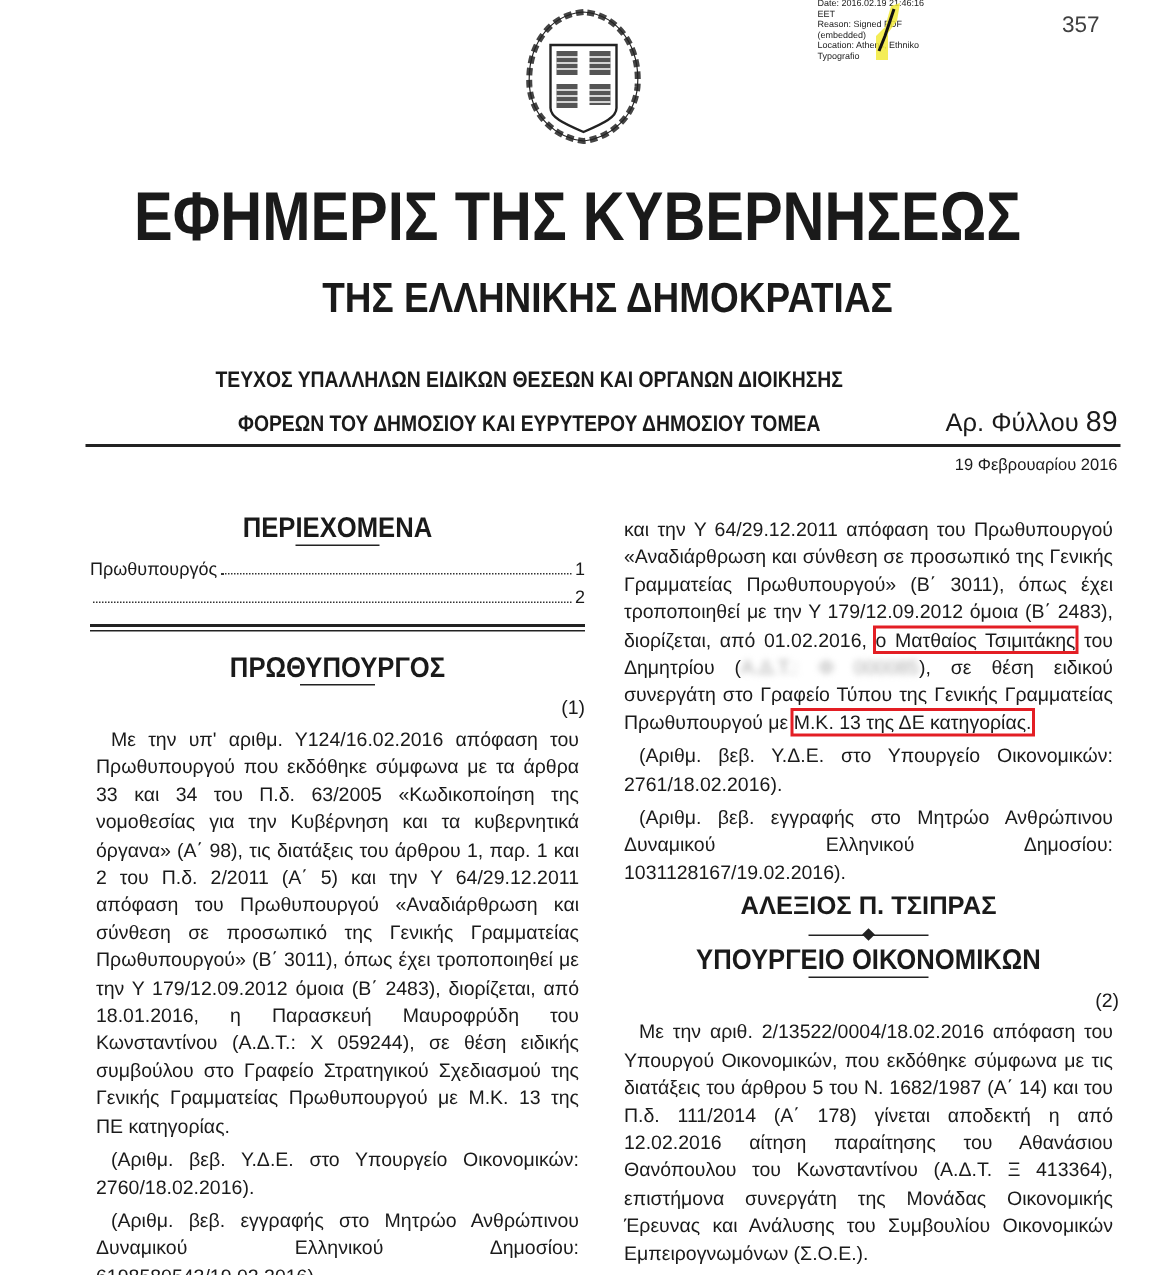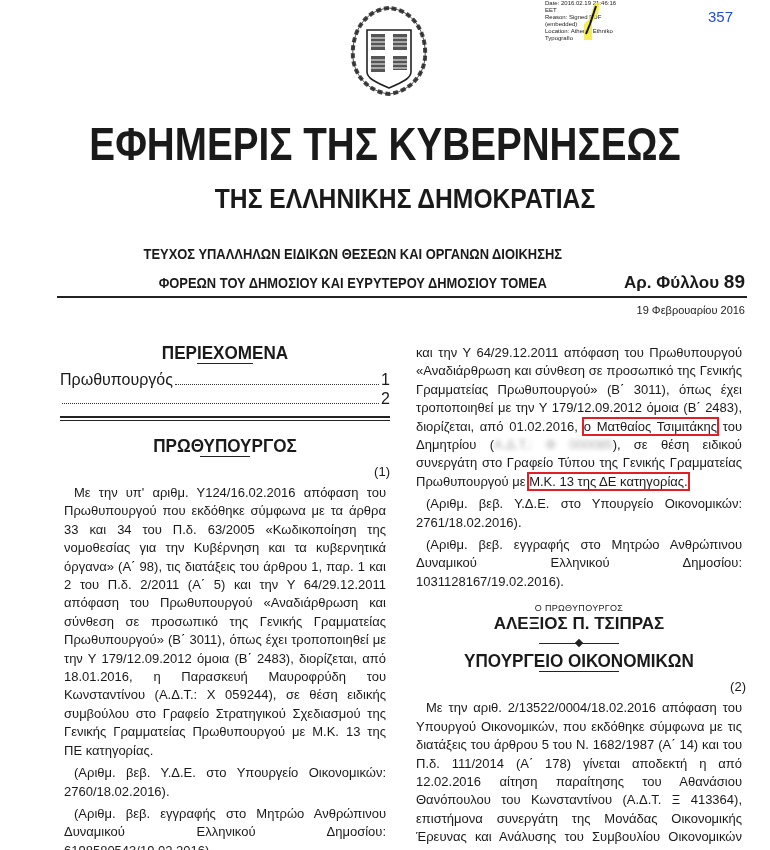--- a/index.html
+++ b/index.html
@@ -1,35 +1,35 @@
 <!DOCTYPE html>
 <html><head>
 <meta charset="utf-8">
 <style>
   html, body { margin: 0; padding: 0; background: #ffffff; }
   body { width: 770px; height: 850px; position: relative; overflow: hidden; color: #1a1a1a; font-family: "Liberation Sans", sans-serif; }
   .abs { position: absolute; }
   .emblem { left: 345px; top: 2px; width: 88px; height: 96px; }
   .sig { left: 545px; top: 0px; width: 105px; font-size: 6px; line-height: 7px; color: #222; font-family: "Liberation Sans", sans-serif; }
   .sig-mark { left: 580px; top: 0px; width: 22px; height: 42px; }
-  .page-num { left: 708px; top: 8px; font-size: 15px; color: #1d4ed8; }
+  .page-num { left: 708px; top: 8px; font-size: 15px; color: #404040; }
 
   .masthead { left: 0; top: 116px; width: 770px; text-align: center; font-weight: bold; font-size: 46px; letter-spacing: 0px; transform: scaleX(0.84); transform-origin: 385px 0; line-height: 56px; }
   .subtitle { left: 0; top: 182px; width: 770px; text-align: center; font-weight: bold; font-size: 28px; transform: scaleX(0.88); transform-origin: 405px 0; line-height: 34px; padding-left: 40px; box-sizing: border-box; }
   .issue1 { left: 70px; top: 244px; width: 560px; text-align: center; font-weight: bold; font-size: 15px; transform: scaleX(0.86); transform-origin: 300px 0; line-height: 20px; }
   .issue2 { left: 70px; top: 273px; width: 560px; text-align: center; font-weight: bold; font-size: 15px; transform: scaleX(0.86); transform-origin: 300px 0; line-height: 20px; }
-  .sheet { left: 600px; top: 270px; width: 145px; text-align: right; font-weight: bold; font-size: 17px; line-height: 24px; }
+  .sheet { left: 600px; top: 270px; width: 145px; text-align: right; font-weight: normal; font-size: 17px; line-height: 24px; }
   .sheet-num { font-size: 19px; }
   .hr-top { left: 57px; top: 296px; width: 690px; height: 2px; background: #222; }
   .date { left: 540px; top: 300px; width: 205px; text-align: right; font-size: 11px; line-height: 20px; }
 
   .col-left { left: 60px; top: 340px; width: 330px; }
   .col-right { left: 412px; top: 340px; width: 334px; }
   .sec-title { text-align: center; font-weight: bold; font-size: 19px; line-height: 26px; transform: scaleX(0.9); }
-  .toc-row { display: flex; align-items: baseline; font-size: 16px; line-height: 19px; }
+  .toc-row { display: flex; align-items: baseline; font-size: 12px; line-height: 19px; }
   .toc-row .dots { flex: 1; border-bottom: 1px dotted #333; margin: 0 2px 4px 2px; }
   .dbl { height: 2px; border-top: 2px solid #222; border-bottom: 1px solid #222; margin: 8px 0 12px 0; height: 2px; }
   .underline-short { width: 60px; height: 1px; background: #222; margin: 0 auto; }
   .para { font-size: 13px; line-height: 18.4px; text-align: justify; }
   .para p { margin: 4px; text-indent: 10px; }
   .ref { text-align: right; font-size: 13px; line-height: 17px; }
   .sign-role { text-align: center; font-size: 9px; line-height: 14px; margin-top: 10px; letter-spacing: 0.3px; }
   .sign-name { text-align: center; font-weight: bold; font-size: 17px; line-height: 18px; }
   .sep { width: 80px; height: 1px; background: #222; margin: 10px auto 2px auto; position: relative; }
   .sep::after { content: ""; position: absolute; left: 37px; top: -3px; width: 6px; height: 6px; background: #222; transform: rotate(45deg); }
@@ -114,21 +114,20 @@
 
   </div>
 </div>
 
 <div class="abs col-right">
   <div class="para">
     <p style="text-indent:0"><span>και την Υ 64/29.12.2011 απόφαση του Πρωθυπουργού «Αναδιάρθρωση και σύνθεση σε προσωπικό της Γενικής Γραμματείας Πρωθυπουργού» (Β΄ 3011), όπως έχει τροποποιηθεί με την Υ 179/12.09.2012 όμοια (Β΄ 2483), διορίζεται, από 01.02.2016, </span><span class="red-box">ο Ματθαίος Τσιμιτάκης</span><span> του Δημητρίου (</span><span class="blur">Α.Δ.Τ.: Φ 000085</span><span>), σε θέση ειδικού συνεργάτη στο Γραφείο Τύπου της Γενικής Γραμματείας Πρωθυπουργού με </span><span class="red-box">Μ.Κ. 13 της ΔΕ κατηγορίας.</span></p>
     <p>(Αριθμ. βεβ. Υ.Δ.Ε. στο Υπουργείο Οικονομικών: 2761/18.02.2016).</p>
     <p>(Αριθμ. βεβ. εγγραφής στο Μητρώο Ανθρώπινου Δυναμικού Ελληνικού Δημοσίου: 1031128167/19.02.2016).</p>
   </div>
-  <div class="sign-role">Ο ΠΡΩΘΥΠΟΥΡΓΟΣ</div>
   <div class="sign-name">ΑΛΕΞΙΟΣ Π. ΤΣΙΠΡΑΣ</div>
   <div class="sep"></div>
   <div class="sec-title" style="margin-top:4px;">ΥΠΟΥΡΓΕΙΟ ΟΙΚΟΝΟΜΙΚΩΝ</div>
   <div class="underline-short" style="width:80px;margin-top:-3px;"></div>
   <div class="ref" style="margin-top:6px;">(2)</div>
   <div class="para">
     <p>Με την αριθ. 2/13522/0004/18.02.2016 απόφαση του Υπουργού Οικονομικών, που εκδόθηκε σύμφωνα με τις διατάξεις του άρθρου 5 του Ν. 1682/1987 (Α΄ 14) και του Π.δ. 111/2014 (Α΄ 178) γίνεται αποδεκτή η από 12.02.2016 αίτηση παραίτησης του Αθανάσιου Θανόπουλου του Κωνσταντίνου (Α.Δ.Τ. Ξ 413364), επιστήμονα συνεργάτη της Μονάδας Οικονομικής Έρευνας και Ανάλυσης του Συμβουλίου Οικονομικών Εμπειρογνωμόνων (Σ.Ο.Ε.).</p>
     <p>(Αριθμ. βεβ. διαγραφής από το Μητρώο Ανθρώπινου Δυναμικού Ελληνικού Δημοσίου: 1221021101/19.02.2016).</p>
   </div>
 

